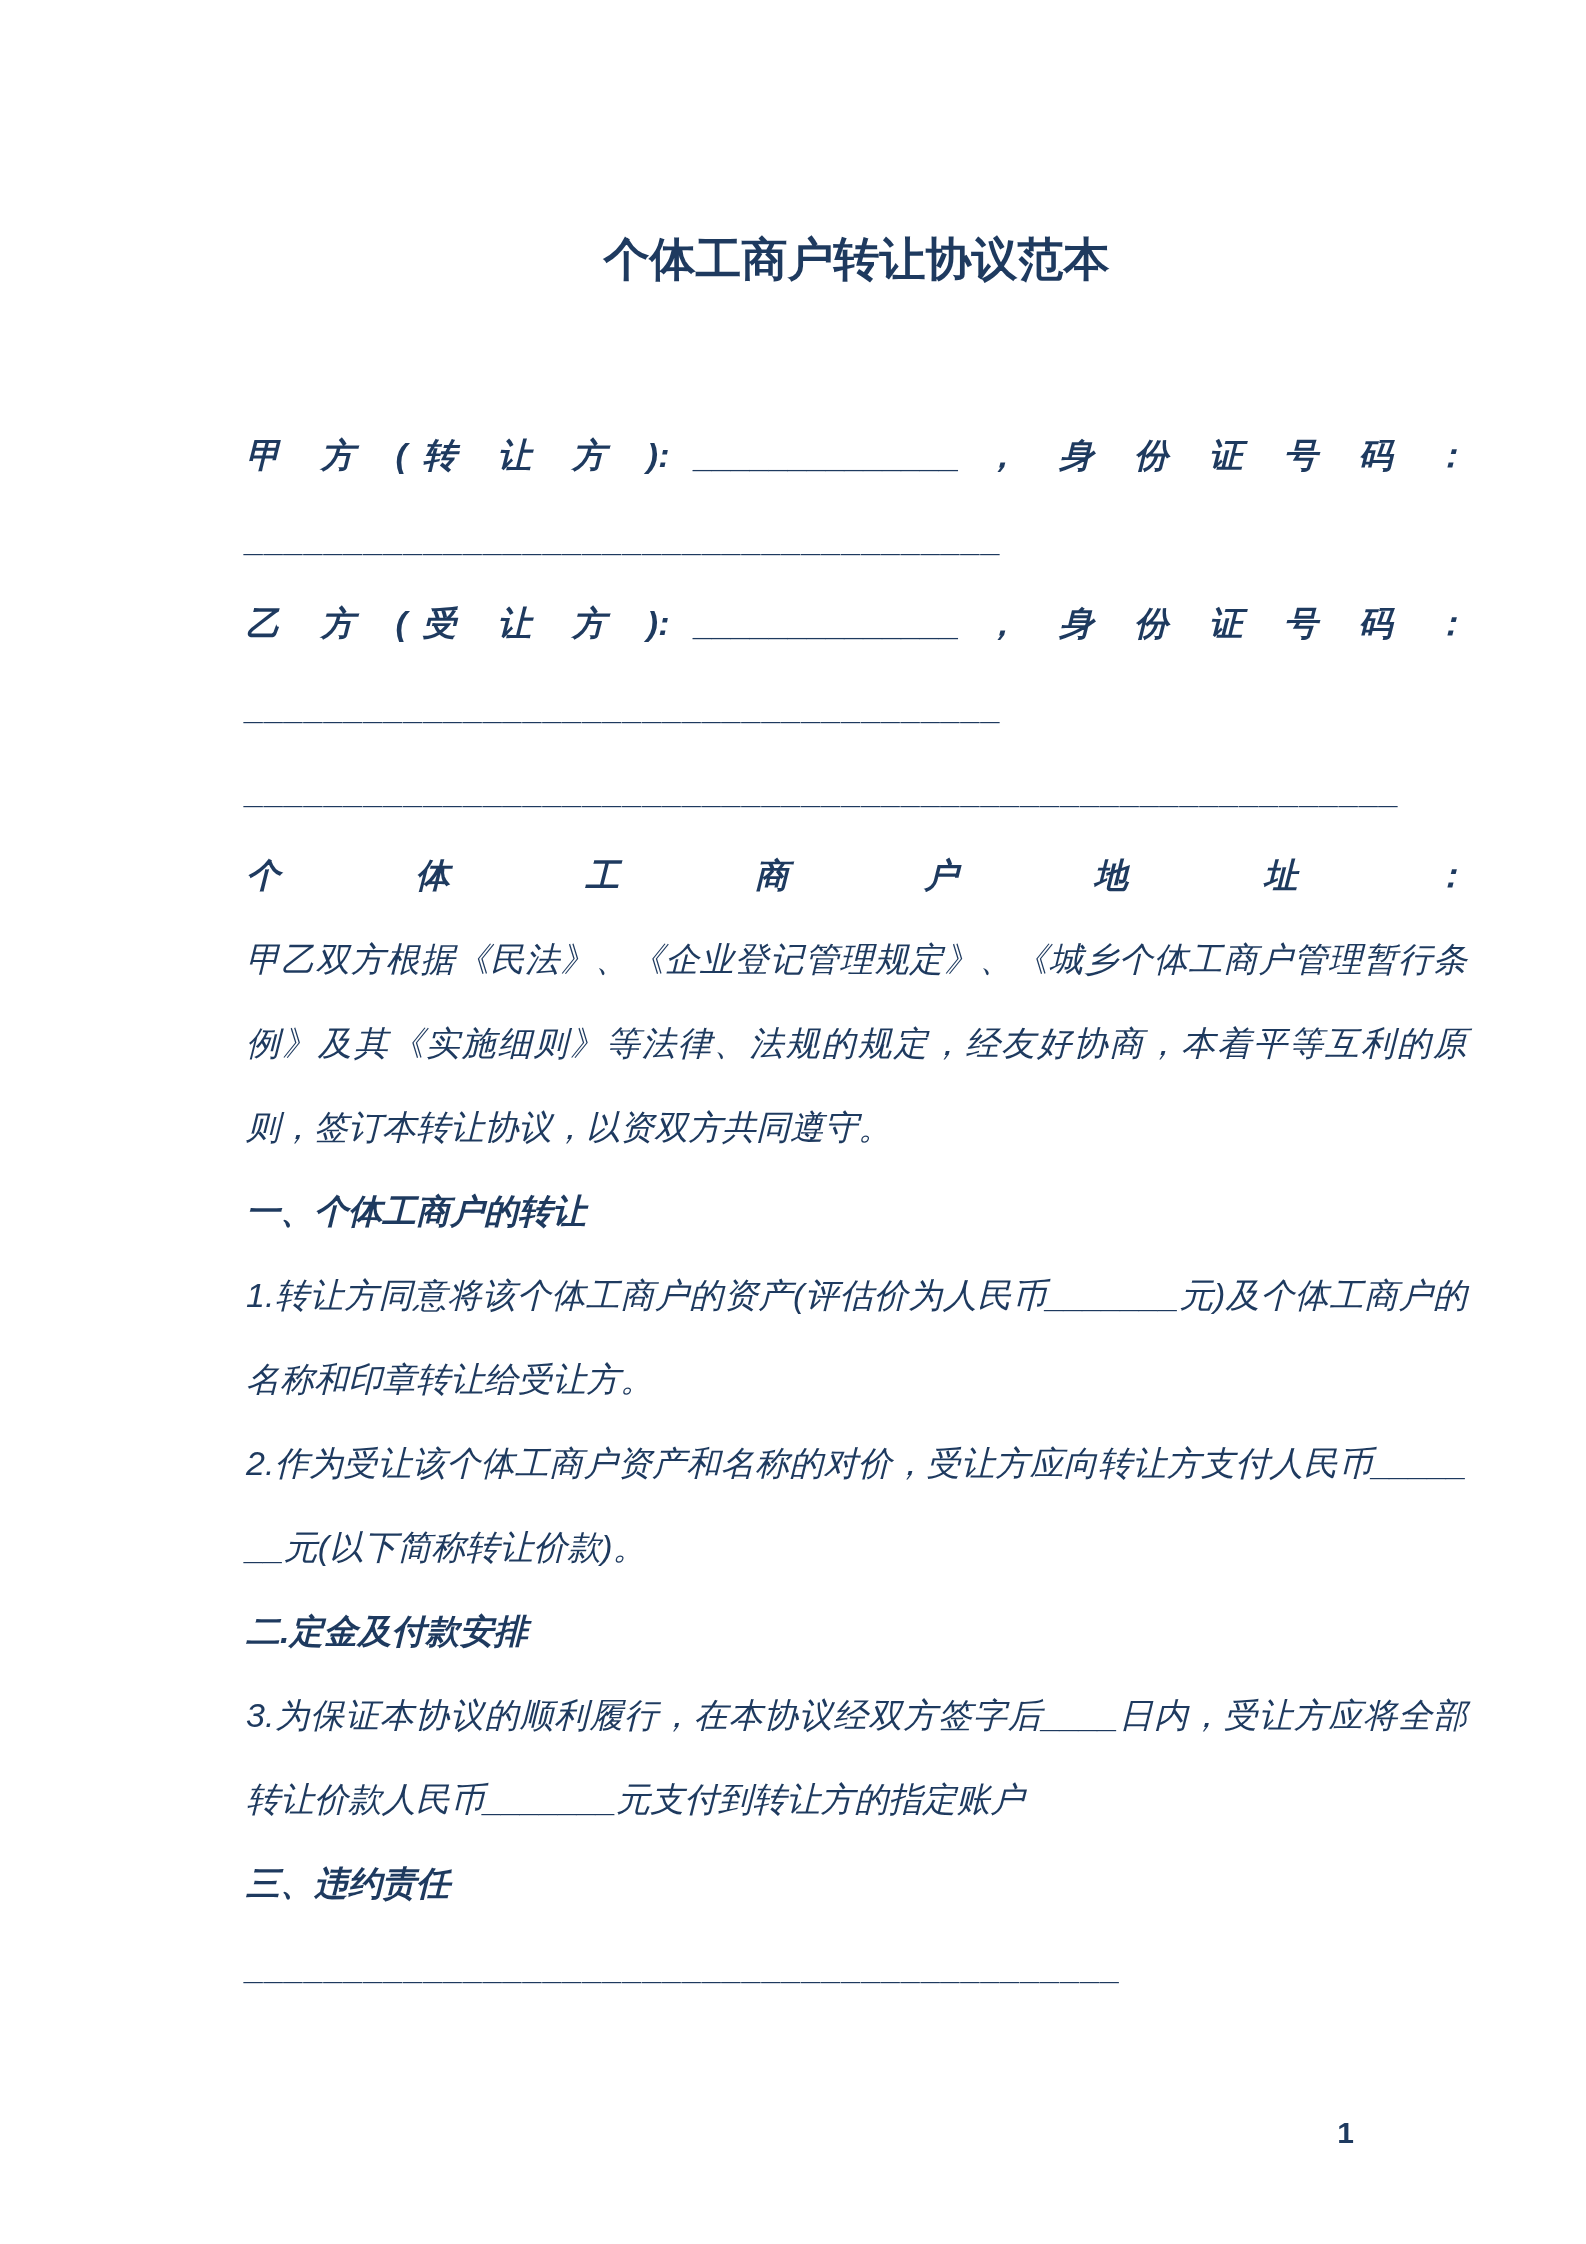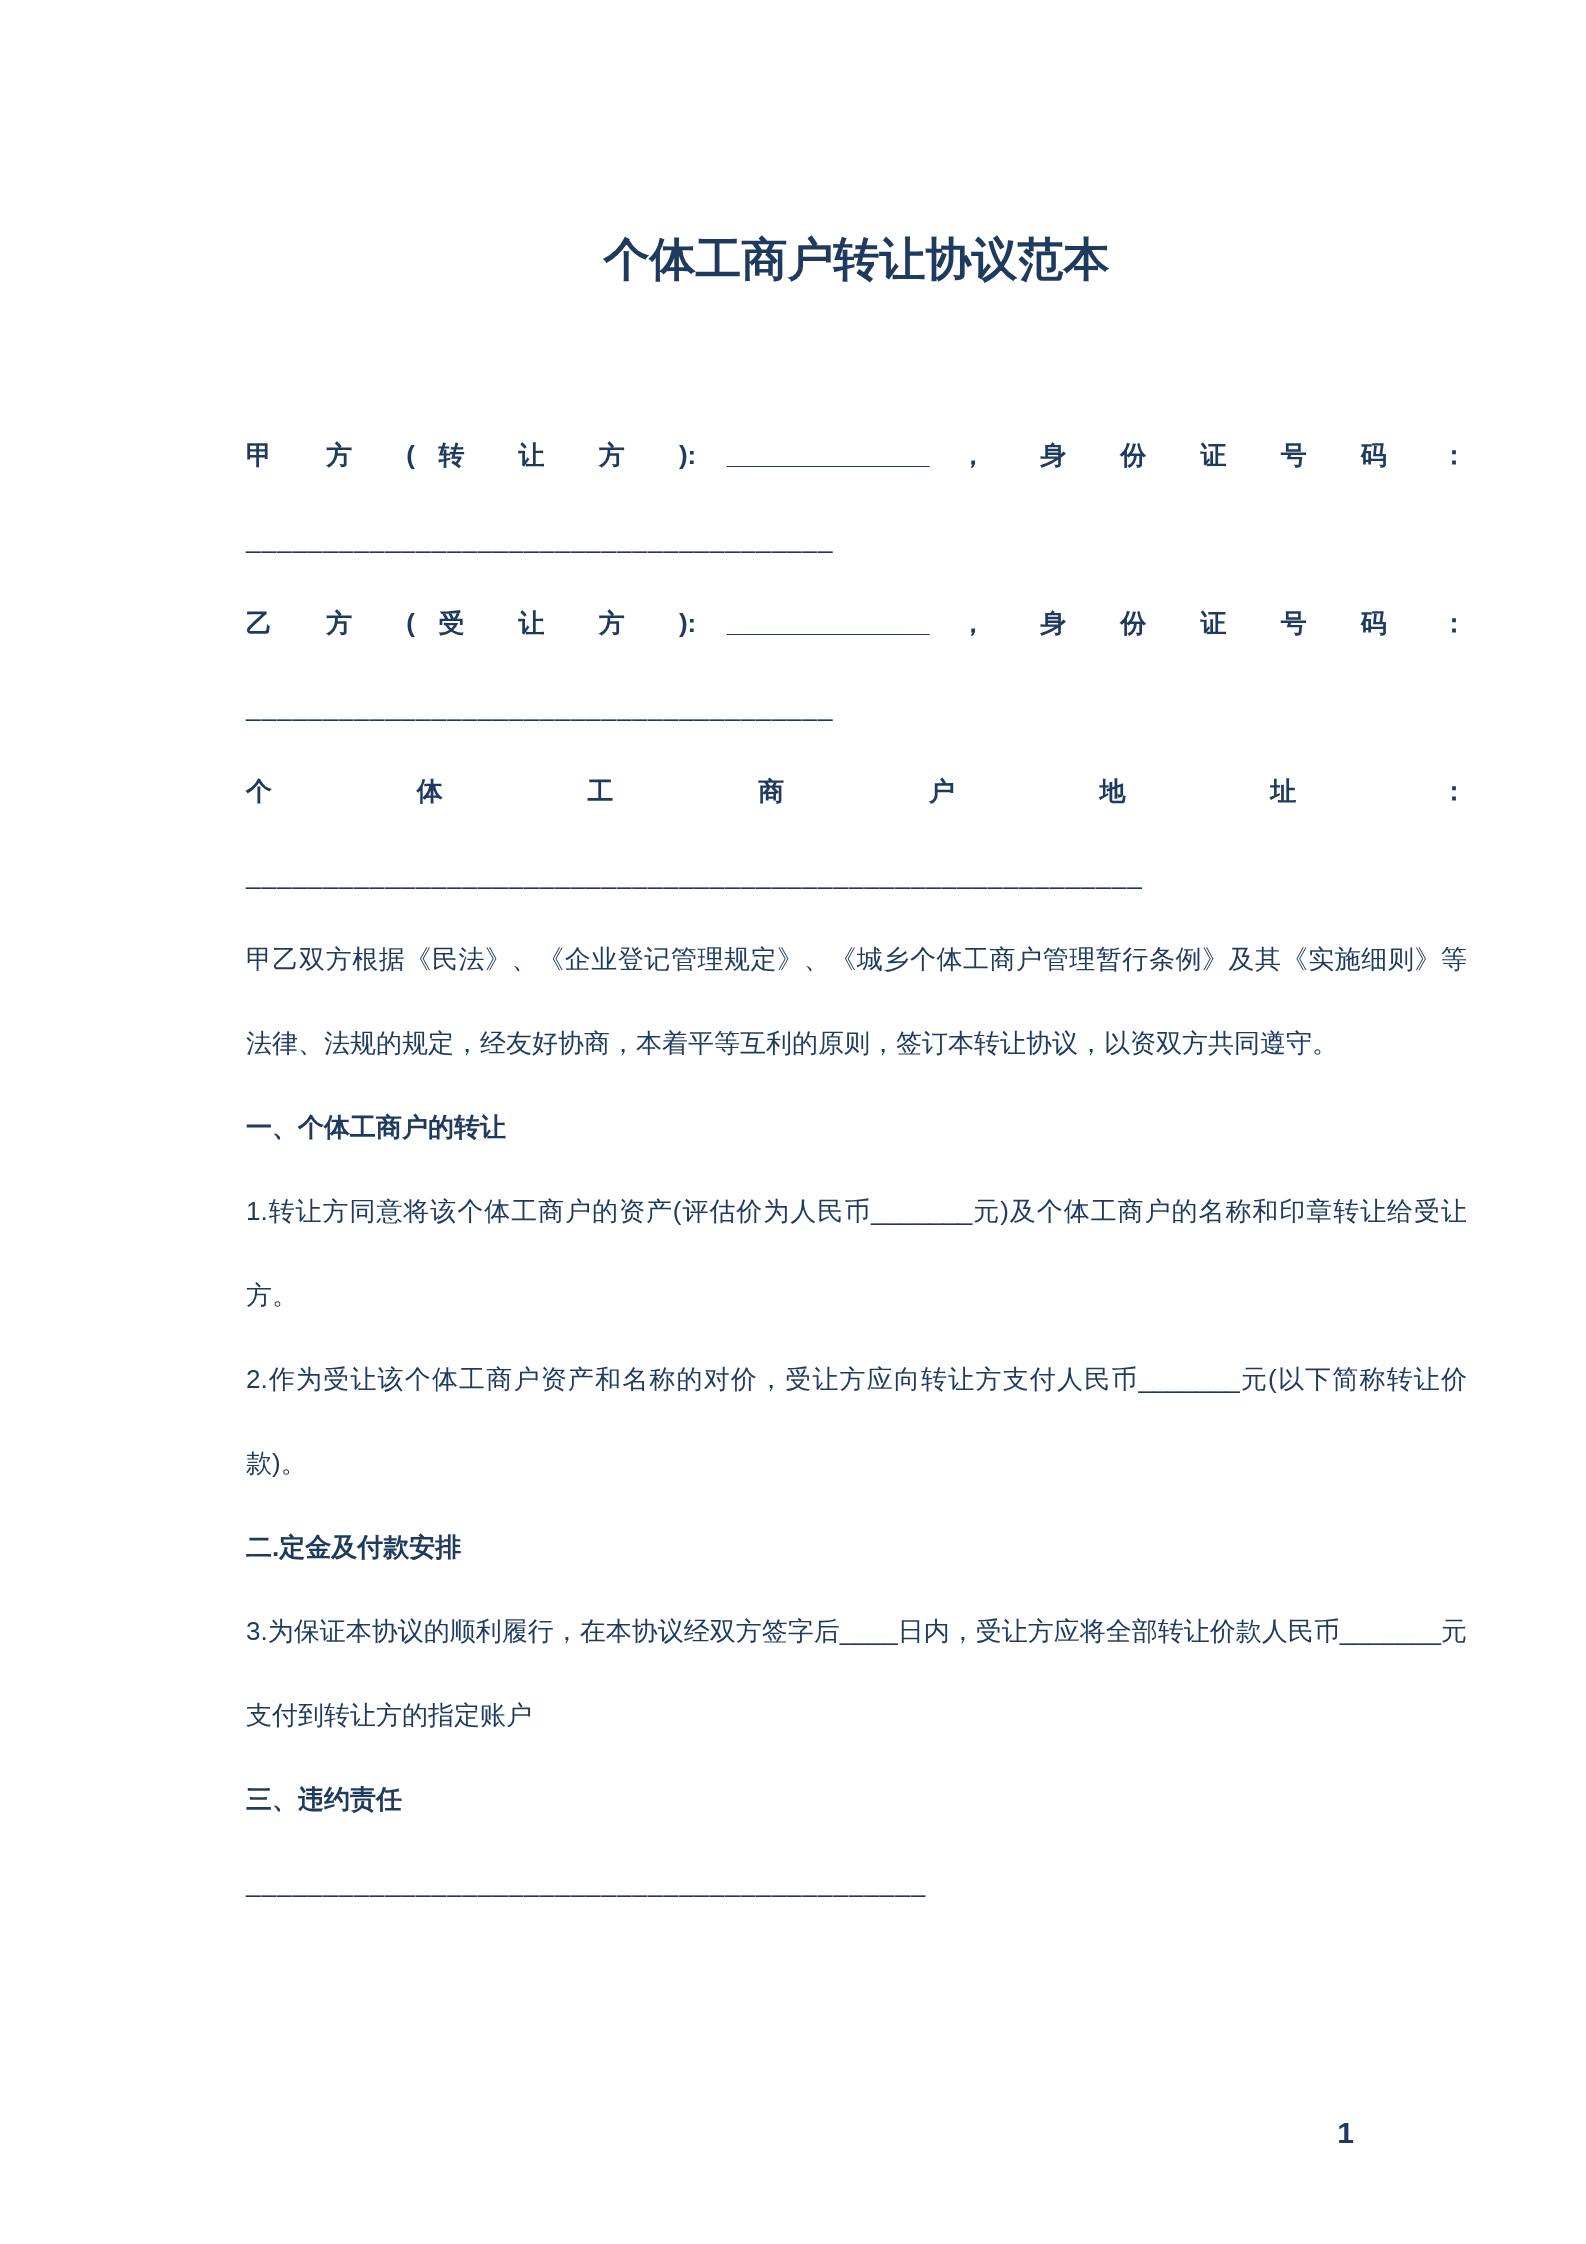--- a/index.html
+++ b/index.html
@@ -20,24 +20,25 @@
   }
   .doc-title {
     margin: 0 0 126px 0;
     text-align: center;
     font-size: 46px;
     font-weight: 700;
     line-height: 1.2;
   }
   .para {
     margin: 0;
-    font-size: 26px;
+    font-size: 34px;
     line-height: 84px;
     text-align: justify;
     word-break: break-all;
+    font-style: italic;
   }
   .field {
     font-weight: 700;
     text-align-last: justify;
   }
   .spread {
     font-weight: 700;
     text-align-last: justify;
   }
   .blank {
@@ -70,23 +71,23 @@
   <h1 class="doc-title">个体工商户转让协议范本</h1>
 
   <p class="para field">甲 方 (转 让 方 ):  ______________ ，  身 份 证 号 码 ：</p>
 
   <p class="para blank">______________________________________</p>
 
   <p class="para field">乙 方 (受 让 方 ):   ______________ ， 身 份 证 号 码 ：</p>
 
   <p class="para blank">______________________________________</p>
 
+  <p class="para blank">__________________________________________________________</p>
+
   <p class="para spread">个 体 工 商 户 地 址 ：</p>
-
-  <p class="para blank">__________________________________________________________</p>
 
   <p class="para body-text">甲乙双方根据《民法》、《企业登记管理规定》、《城乡个体工商户管理暂行条例》及其《实施细则》等法律、法规的规定，经友好协商，本着平等互利的原则，签订本转让协议，以资双方共同遵守。</p>
 
   <p class="para heading">一、个体工商户的转让</p>
 
   <p class="para body-text">1.转让方同意将该个体工商户的资产(评估价为人民币_______元)及个体工商户的名称和印章转让给受让方。</p>
 
   <p class="para body-text">2.作为受让该个体工商户资产和名称的对价，受让方应向转让方支付人民币_______元(以下简称转让价款)。</p>
 
   <p class="para heading">二.定金及付款安排</p>

